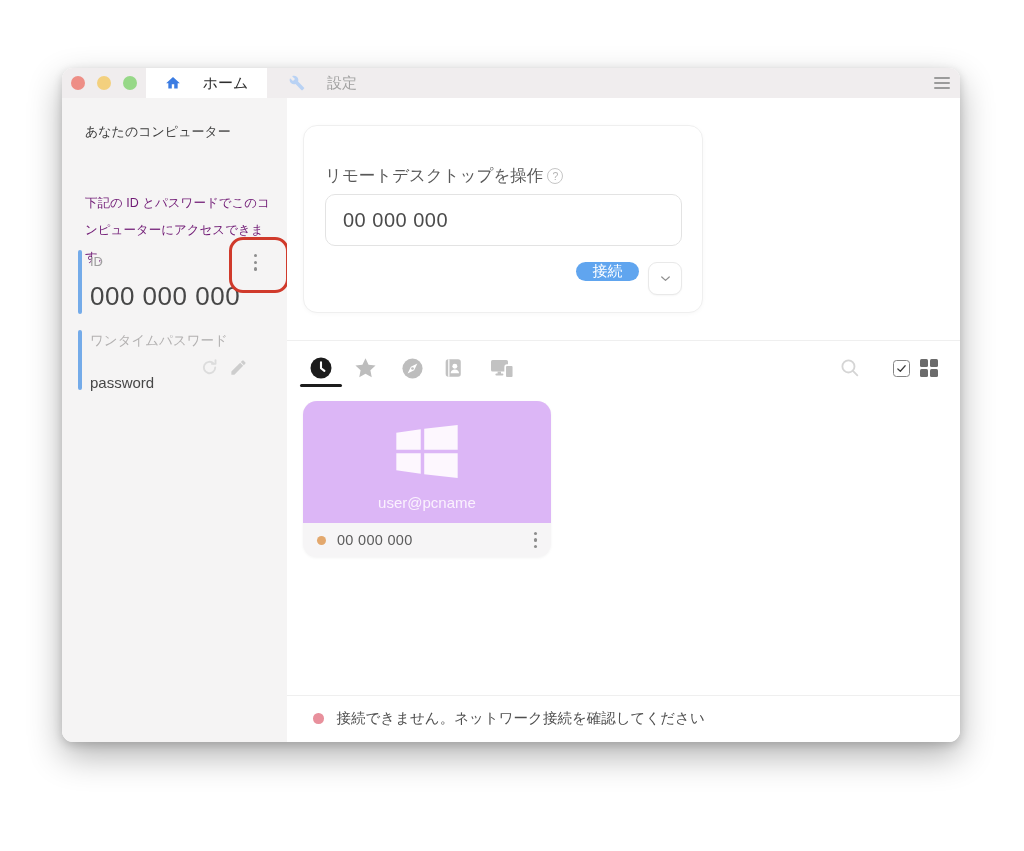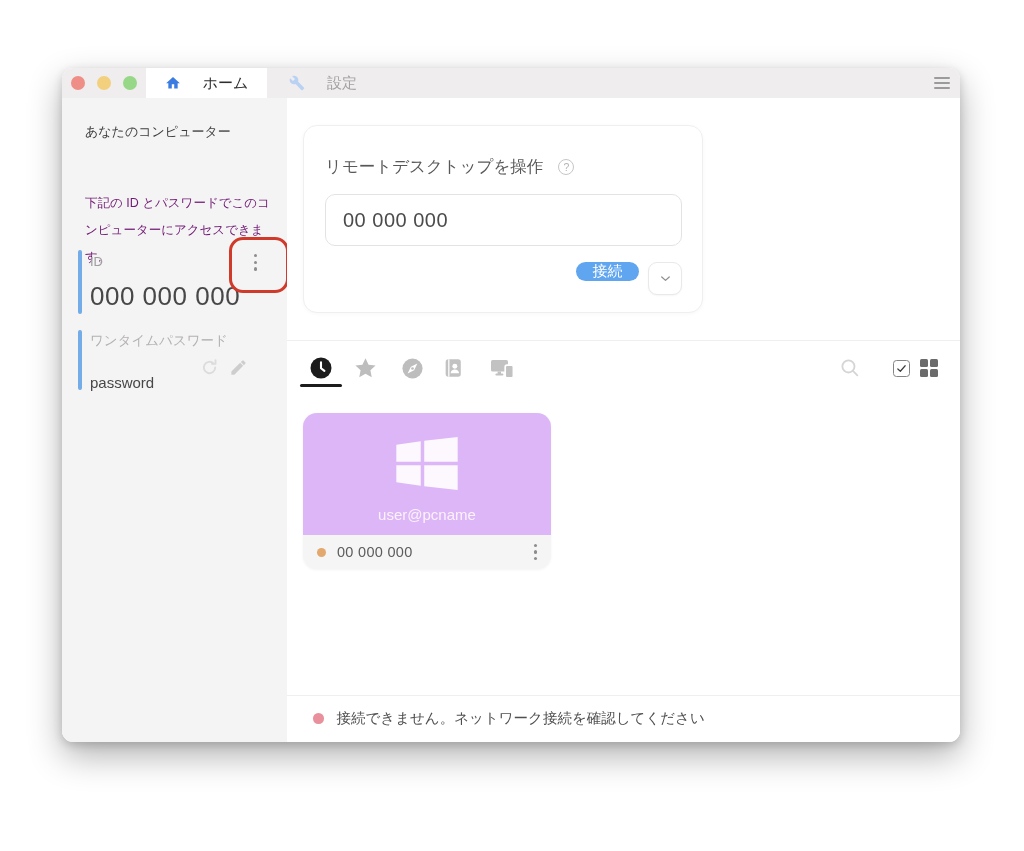--- a/index.html
+++ b/index.html
@@ -59,21 +59,21 @@
   .annotation { position:absolute; left:167px; top:139px; width:60px; height:56px;
     border:3.5px solid #d03a2b; border-radius:14px; pointer-events:none; }
 
   .pw-icons { position:absolute; left:138px; top:260px; display:flex; gap:10px; align-items:center; }
   .pw-icons .icbtn { cursor:pointer; display:flex; }
 
   
   .connect-card { position:absolute; left:16px; top:27px; width:400px; height:188px;
     border:1px solid #efefef; border-radius:14px; background:#ffffff;
     box-shadow:0 1px 4px rgba(0,0,0,.03); }
-  .cc-title-row { position:absolute; left:21px; top:30px; display:flex; align-items:center; gap:15px; }
+  .cc-title-row { position:absolute; left:21px; top:39px; display:flex; align-items:center; gap:4px; }
   .cc-title { font-size:16.5px; color:#585858; }
   .help-badge { width:16px; height:16px; border:1.5px solid #c6c6c6; border-radius:50%;
     color:#b4b4b4; font-size:10.5px; display:flex; align-items:center; justify-content:center; }
   .cc-input { position:absolute; left:21px; top:68px; width:357px; height:52px;
     border:1.5px solid #e3e3e3; border-radius:10px; padding:0 17px;
     font-size:20px; color:#4b4b4b; letter-spacing:.5px; background:#fff; outline:none;
     font-family:"Liberation Sans","DejaVu Sans",sans-serif; }
   .connect-btn { position:absolute; left:272px; top:136px; width:63px; height:19px;
     background:#60a5ef; border:none; border-radius:16.5px; color:#ffffff;
     font-size:15px; cursor:pointer; font-family:inherit; }
@@ -94,21 +94,21 @@
   .rtool { position:absolute; top:258px; display:flex; align-items:center; justify-content:center;
     width:24px; height:24px; cursor:pointer; }
 
   .checkbox { width:17px; height:17px; background:#fff; border:1.5px solid #858585;
     border-radius:3.5px; display:flex; align-items:center; justify-content:center; }
   .gridicon { display:grid; grid-template-columns:7.5px 7.5px; grid-template-rows:7.5px 7.5px; gap:2.5px; }
   .gridicon i { background:#6b6b6b; border-radius:1.5px; display:block; }
 
   .peer-card { position:absolute; left:16px; top:303px; width:248px; height:156px;
     border-radius:14px; overflow:hidden; background:#f6f5f6;
-    box-shadow:0 1px 3px rgba(0,0,0,.05); cursor:pointer;margin-top:12px; }
+    box-shadow:0 1px 3px rgba(0,0,0,.05); cursor:pointer; }
   .peer-tile { position:absolute; left:0; top:0; width:248px; height:122px;
     background:#dcb6f6; display:flex; align-items:center; justify-content:center; }
   .peer-user { position:absolute; left:0; bottom:12px; width:100%; text-align:center;
     color:#fdf7fe; font-size:15px; opacity:.92; }
   .peer-foot { position:absolute; left:0; top:122px; width:248px; height:34px;
     display:flex; align-items:center; padding:0 14px; gap:11px; }
   .peer-dot { width:9px; height:9px; border-radius:50%; background:#e3a86d; }
   .peer-id { font-size:14.5px; color:#5c5c5c; letter-spacing:.3px; flex:1; }
 
   

